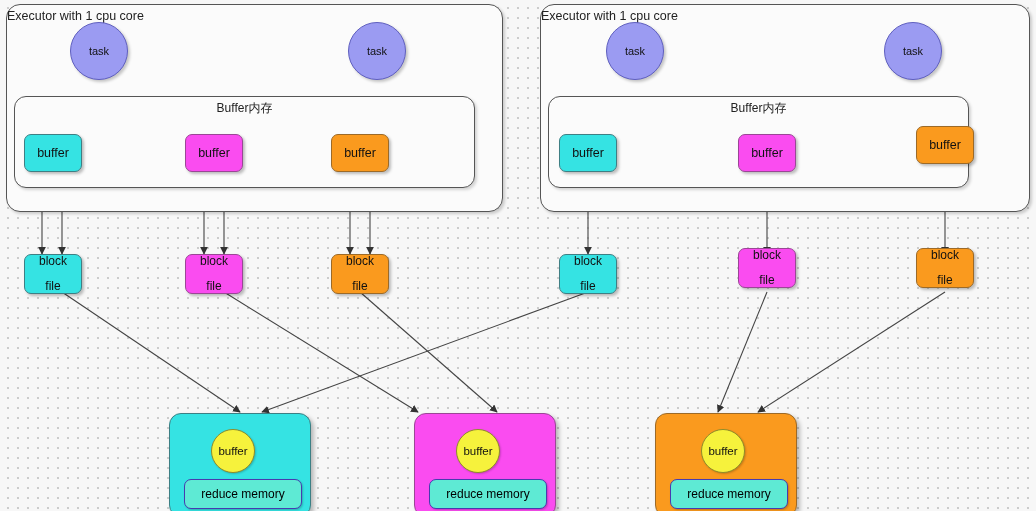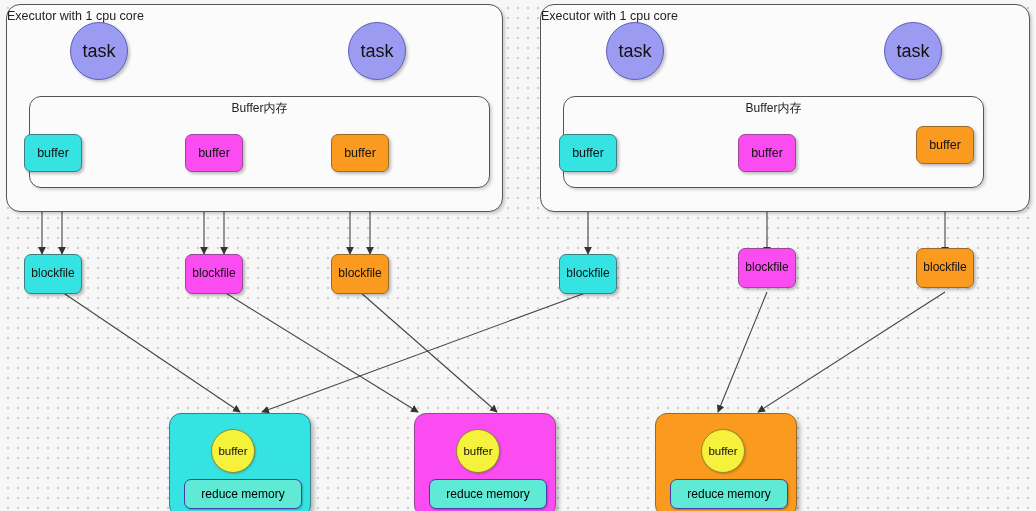--- a/index.html
+++ b/index.html
@@ -32,47 +32,46 @@
   .executor-title{
     position:absolute;top:4px;left:0;width:100%;
     text-align:left;font-size:12.5px;color:#222;
   }
   
   .bufmem{
     border:1px solid #555;
     border-radius:12px;
     background:#fbfbfb;
     box-shadow:2px 2px 3px rgba(0,0,0,0.16);
-    margin-left:15px;
   }
   .bufmem-title{
     position:absolute;top:3px;left:0;width:100%;
     text-align:center;font-size:12px;color:#222;
   }
 
   .task{
     border-radius:50%;
     background:#9b9bf2;
     border:1.2px solid #5f5fbf;
     display:flex;align-items:center;justify-content:center;
-    font-size:18px;color:#111;
+    font-size:11px;color:#111;
     box-shadow:2px 2px 3px rgba(0,0,0,0.22);
     text-align:right;
   }
 
   .buffer{
     border-radius:7px;
     display:flex;align-items:center;justify-content:center;
     font-size:12.5px;color:#111;
     box-shadow:2px 2px 3px rgba(0,0,0,0.25);
   }
   .blockfile{
     border-radius:7px;
-    display:flex;align-items:center;justify-content:center;
-    flex-direction:row;
+    display:flex;align-items:center;justify-content:space-between;
+    flex-direction:column;
     font-size:12px;color:#111;line-height:1.12;
     box-shadow:2px 2px 3px rgba(0,0,0,0.25);
     text-align:center;
   }
   .c-cyan{background:#35e3e3;border:1.2px solid #3f7f84;}
   .c-magenta{background:#fa4cf0;border:1.2px solid #9a4795;}
   .c-orange{background:#fa9a1e;border:1.2px solid #9c6a28;}
 
   .reducebox{
     border-radius:12px;

